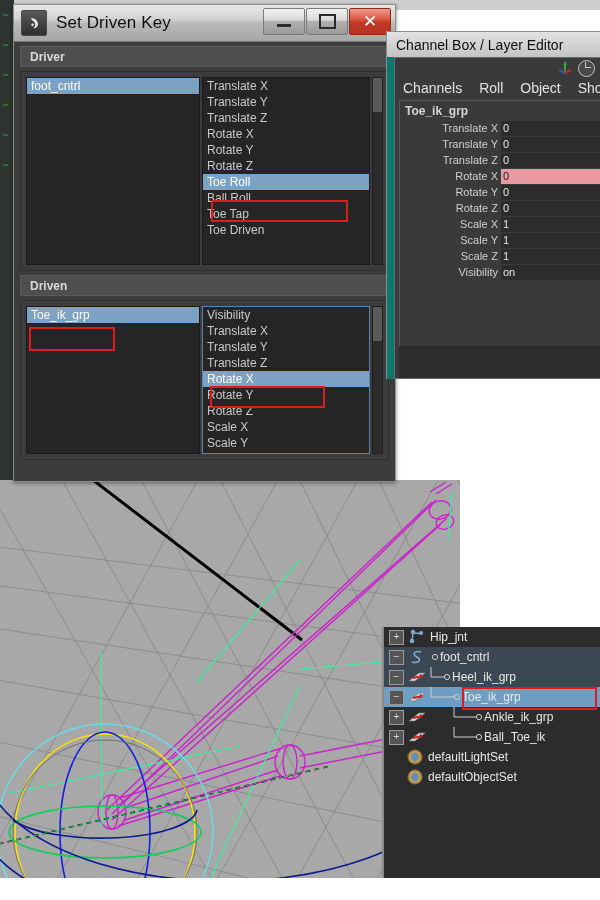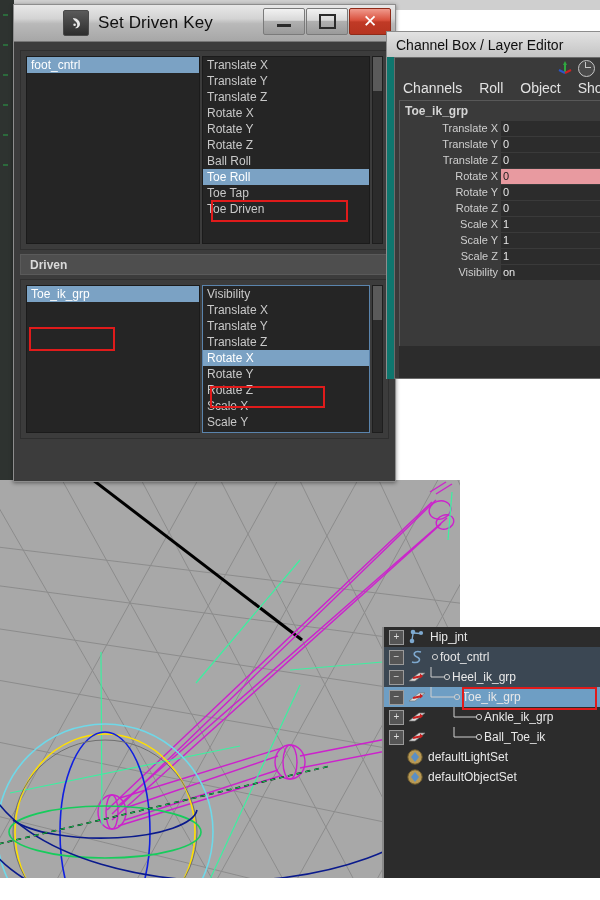--- a/index.html
+++ b/index.html
@@ -25,21 +25,21 @@
   #sdk-window{
     position:absolute;left:13px;top:4px;width:381px;height:476px;
     background:#3c3c3c;
     border:1px solid #8d8d8d;
     box-shadow:0 1px 4px rgba(0,0,0,.45);
   }
   #sdk-titlebar{
     position:relative;height:36px;
     background:linear-gradient(180deg,#e8e8e8 0%,#d3d3d3 38%,#b9b9b9 52%,#a7a7a7 100%);
     border-bottom:1px solid #767676;
-    display:flex;align-items:center;padding-left:42px;
+    display:flex;align-items:center;
   }
   #sdk-titlebar .tb-icon{
     width:24px;height:24px;margin-left:7px;border-radius:2px;
     background:linear-gradient(180deg,#5a5a5a,#2e2e2e);
     display:flex;align-items:center;justify-content:center;
     border:1px solid #4a4a4a;
   }
   #sdk-titlebar .tb-title{
     margin-left:9px;font-size:17px;color:#101010;letter-spacing:.1px;
   }
@@ -261,33 +261,36 @@
           <i class="g-max"></i>
         </div>
       <div class="winbtn close">
           <span class="g-close">✕</span>
         </div>
     </div>
   </div>
 
 
   <div class="sdk-section">
+    <div class="sec-header">
+      <span>Driver</span>
+    </div>
     <div class="sec-body" style="height:188px">
       <div class="listbox left">
         <div class="lrow sel">foot_cntrl</div>
       </div>
       <div class="listbox right">
         <div class="lrow">Translate X</div>
         <div class="lrow">Translate Y</div>
         <div class="lrow">Translate Z</div>
         <div class="lrow">Rotate X</div>
         <div class="lrow">Rotate Y</div>
         <div class="lrow">Rotate Z</div>
+        <div class="lrow sel">Toe Roll</div>
         <div class="lrow">Ball Roll</div>
-        <div class="lrow sel">Toe Roll</div>
         <div class="lrow">Toe Tap</div>
         <div class="lrow">Toe Driven</div>
       </div>
       <div class="vscroll">
           <i></i>
         </div>
     </div>
   </div>
 
   <div class="sdk-section">

